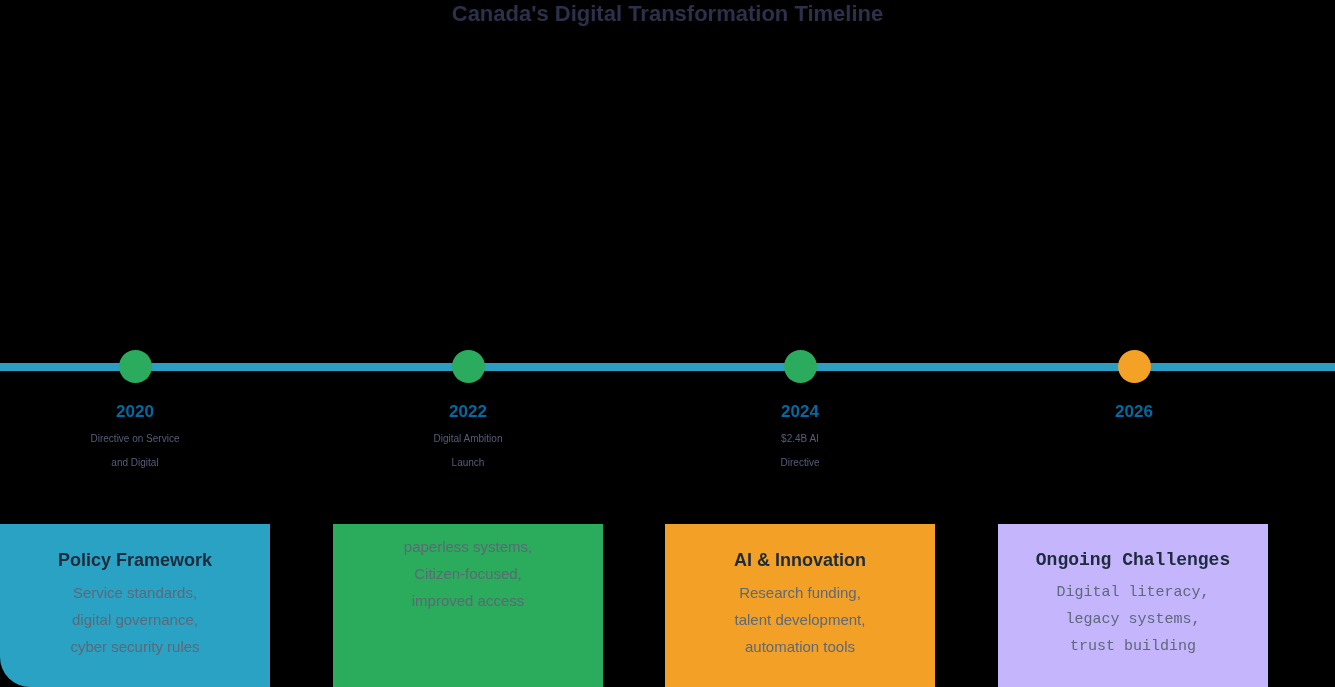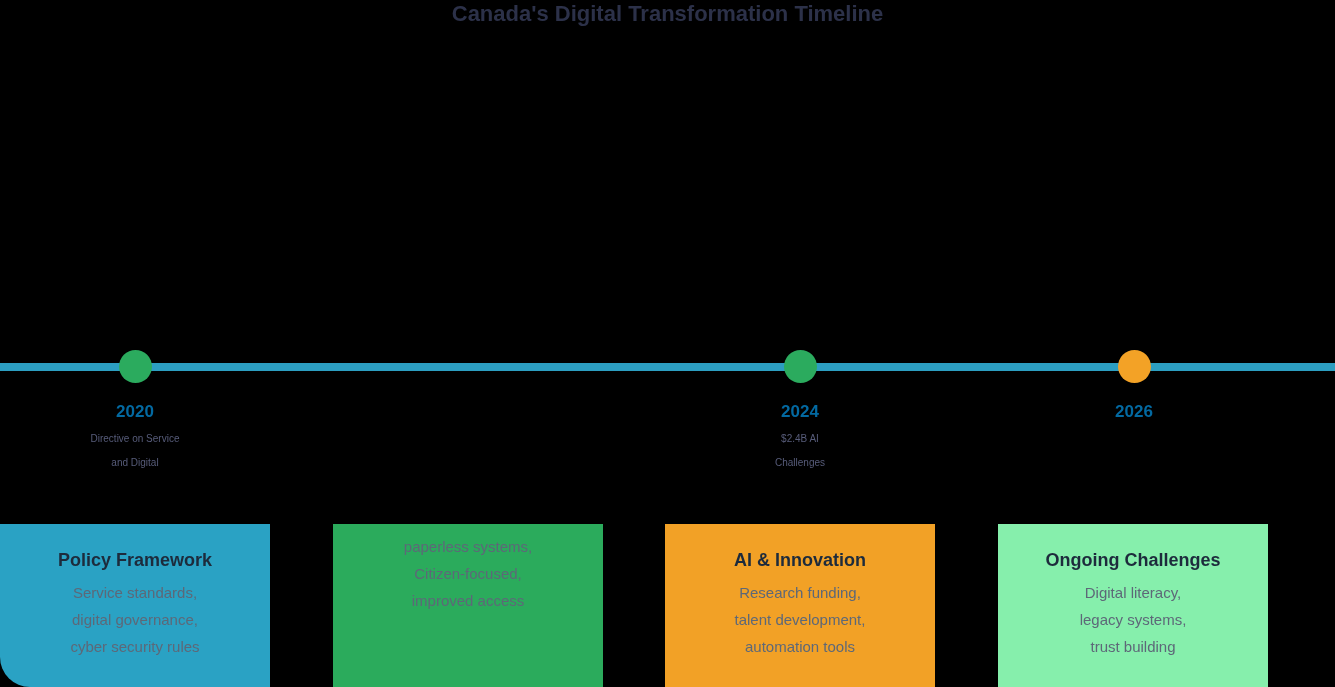--- a/index.html
+++ b/index.html
@@ -94,27 +94,35 @@
 
   <div class="milestone m0">
     <div class="dot" style="background-color: rgb(43, 171, 94);"></div>
     <div class="year">2020</div>
     <div class="caption">
       <div>Directive on Service</div>
       <div>and Digital</div>
     </div>
   </div>
 
+  <div class="milestone m1">
+    <div class="dot" style="background-color: rgb(43, 171, 94);"></div>
+    <div class="year">2022</div>
+    <div class="caption">
+      <div>Digital Ambition</div>
+      <div>Launch</div>
+    </div>
+  </div>
 
   <div class="milestone m2">
     <div class="dot" style="background-color: rgb(43, 171, 94);"></div>
     <div class="year">2024</div>
     <div class="caption">
       <div>$2.4B AI</div>
-      <div>Challenges</div>
+      <div>Directive</div>
     </div>
   </div>
 
   <div class="milestone m3">
     <div class="dot" style="background-color: rgb(243, 162, 38);"></div>
     <div class="year">2026</div>
   </div>
 
   <div class="card c0" style="background-color: rgb(42, 162, 196);">
     <h3>Policy Framework</h3>
@@ -135,21 +143,21 @@
 
   <div class="card c2" style="background-color: rgb(242, 161, 38);">
     <h3>AI &amp; Innovation</h3>
     <div class="body">
       <div>Research funding,</div>
       <div>talent development,</div>
       <div>automation tools</div>
     </div>
   </div>
 
-  <div class="card c3" style="background-color: #86efac;">
+  <div class="card c3" style="background-color: #c4b5fd; font-family: Liberation Mono, monospace;">
     <h3>Ongoing Challenges</h3>
     <div class="body">
       <div>Digital literacy,</div>
       <div>legacy systems,</div>
       <div>trust building</div>
     </div>
   </div>
 
 </div>
 

